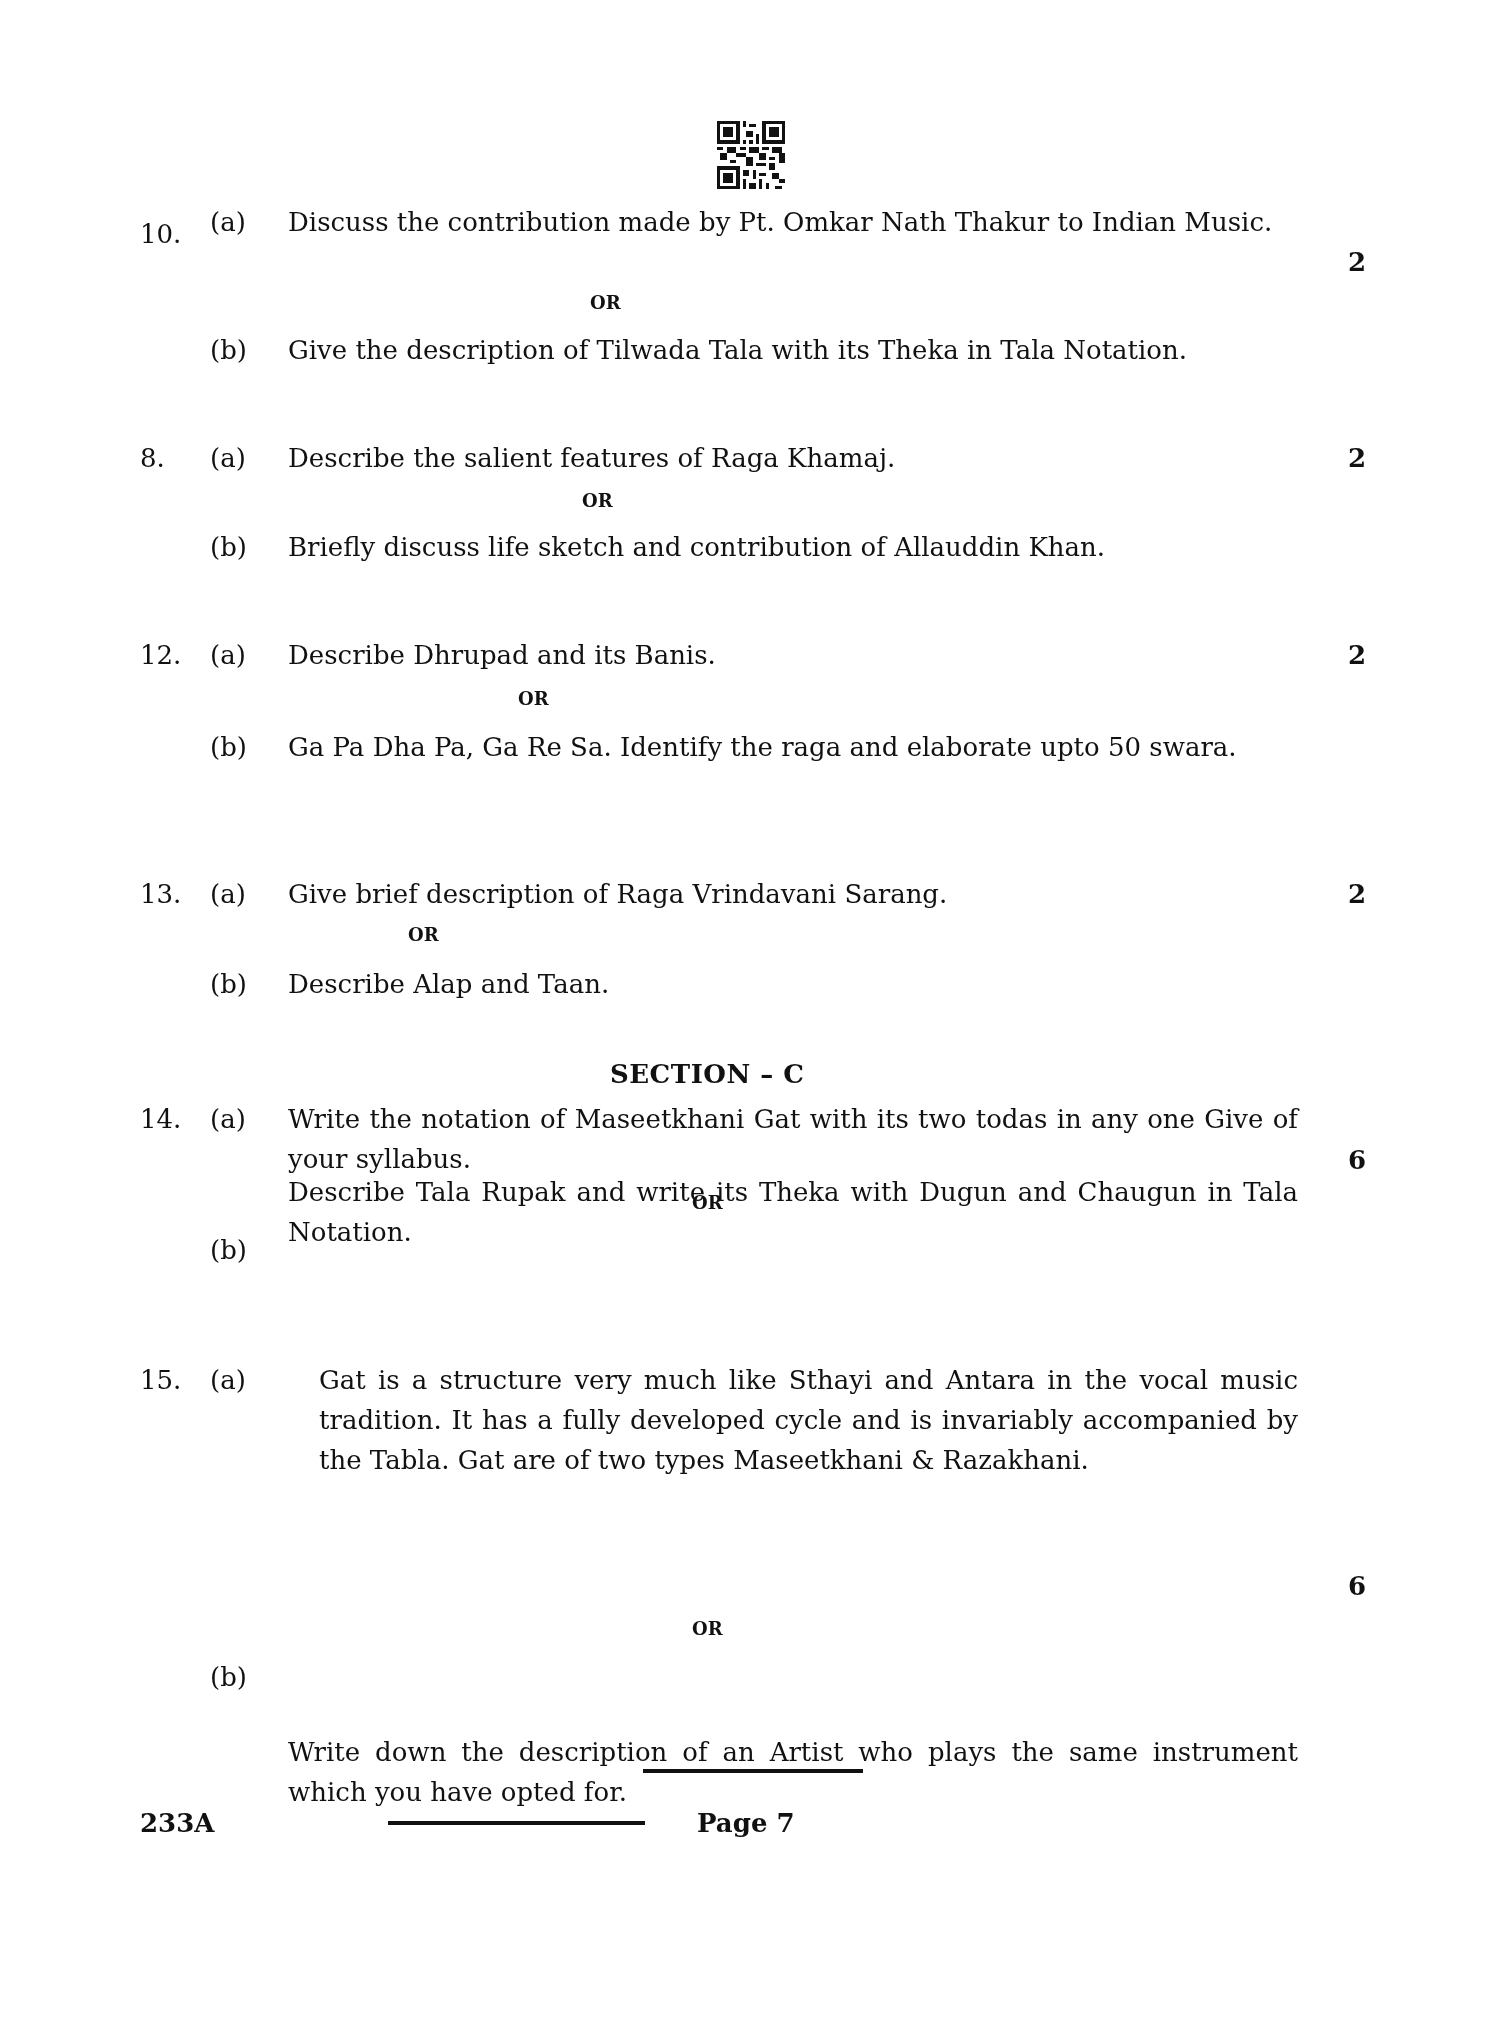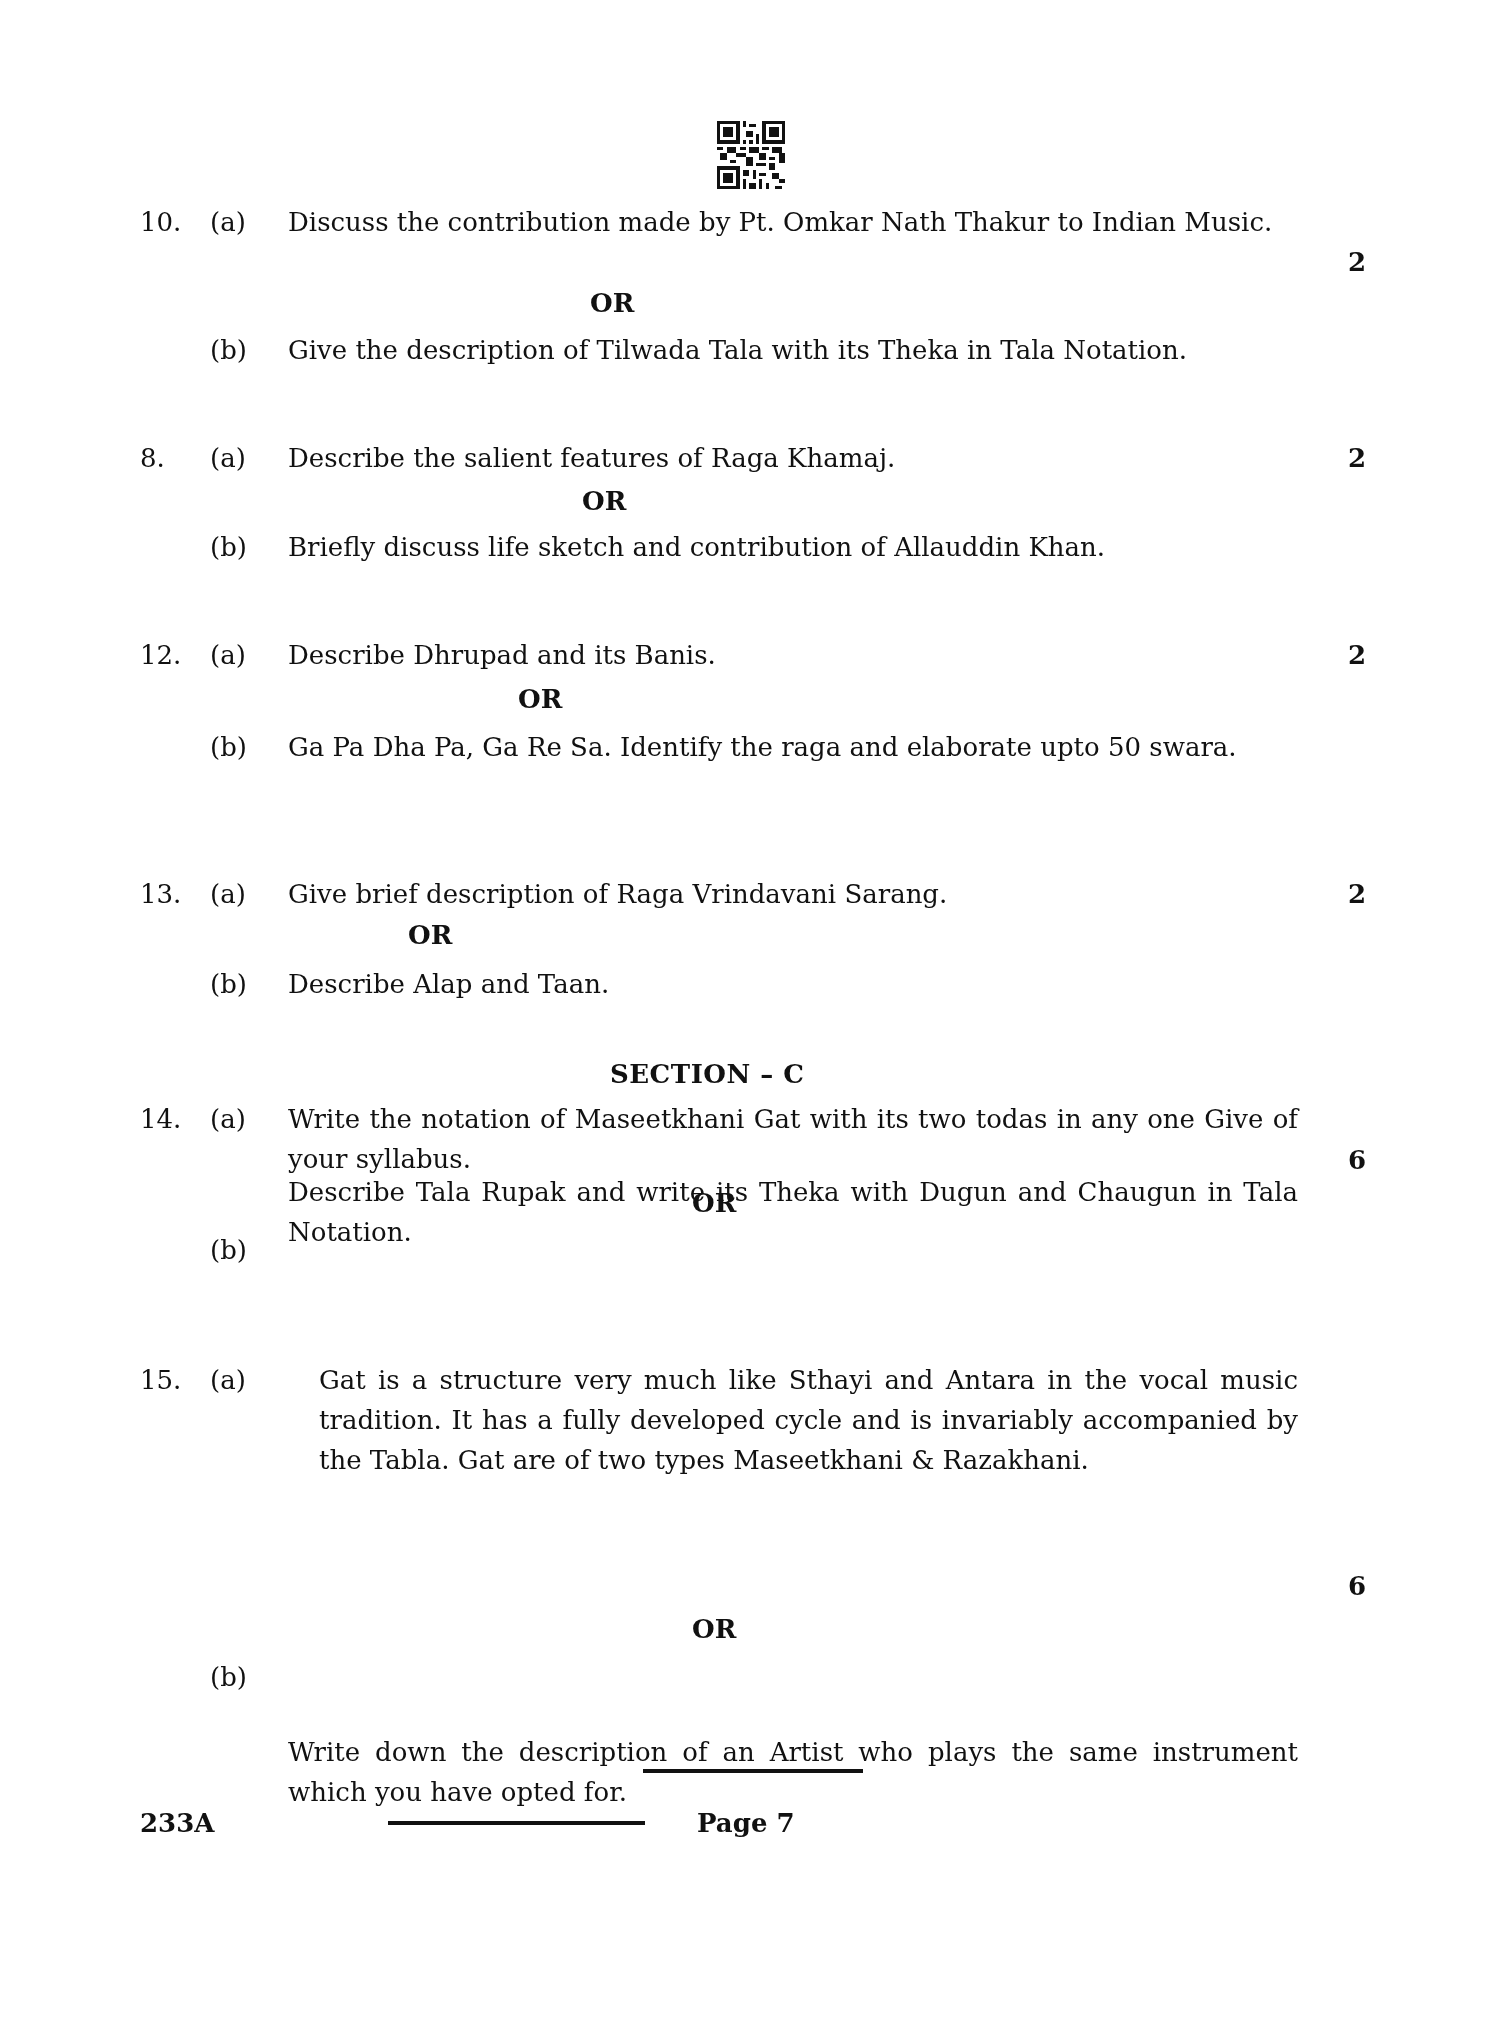--- a/index.html
+++ b/index.html
@@ -4,21 +4,21 @@
 <style>
   html, body { margin: 0; padding: 0; background: #ffffff; }
   body { width: 1505px; height: 2034px; position: relative; overflow: hidden;
          font-family: "DejaVu Serif", serif; color: #111; }
   .abs { position: absolute; }
   .qr { left: 716px; top: 121px; width: 70px; height: 68px; }
   .qnum { position: absolute; left: 140px; font-size: 26px; line-height: 40px; }
   .qsub { position: absolute; left: 210px; font-size: 26px; line-height: 40px; }
   .qtext { position: absolute; left: 288px; width: 1010px; font-size: 26px; line-height: 40px;
            text-align: justify; text-align-last: left; }
-  .or { position: absolute; font-size: 26px; font-weight: bold; line-height: 30px; }
+  .or { position: absolute; font-size: 18px; font-weight: bold; line-height: 30px; }
   .marks { position: absolute; left: 1348px; font-size: 26px; font-weight: bold; line-height: 40px; }
   .section { position: absolute; left: 610px; top: 1058px; font-size: 26px; font-weight: bold; line-height: 32px; letter-spacing: 0.5px; text-align: right; }
   .rule { position: absolute; background: #111; height: 4px; }
   .footer-code { position: absolute; left: 140px; top: 1806px; font-size: 26px; font-weight: bold; line-height: 34px; }
   .footer-page { position: absolute; left: 697px; top: 1806px; font-size: 26px; font-weight: bold; line-height: 34px; }
   .para { display: block; margin-left: 31px; }
   .para + .para { margin-top: 5px; }
 </style>
 </head>
 <body>
@@ -64,21 +64,21 @@
     <rect x="8" y="18" width="1" height="3"></rect>
       <rect x="10" y="19" width="2" height="2"></rect>
       <rect x="13" y="18" width="1" height="3"></rect>
       <rect x="15" y="19" width="1" height="2"></rect>
     <rect x="19" y="18" width="2" height="1"></rect>
       <rect x="18" y="20" width="2" height="1"></rect>
   </g>
 </svg>
 
 <div>
-  <span class="qnum" style="top:202px">10.</span>
+  <span class="qnum" style="top:214px">10.</span>
   <span class="qsub" style="top:202px">(a)</span>
   <div class="qtext" style="top:202px">Discuss the contribution made by Pt. Omkar Nath Thakur to Indian Music.</div>
   <span class="marks" style="top:242px">2</span>
   <span class="or" style="left:590px; top:288px">OR</span>
   <span class="qsub" style="top:330px">(b)</span>
   <div class="qtext" style="top:330px">Give the description of Tilwada Tala with its Theka in Tala Notation.</div>
 </div>
 
 <div>
   <span class="qnum" style="top:438px">8.</span>

